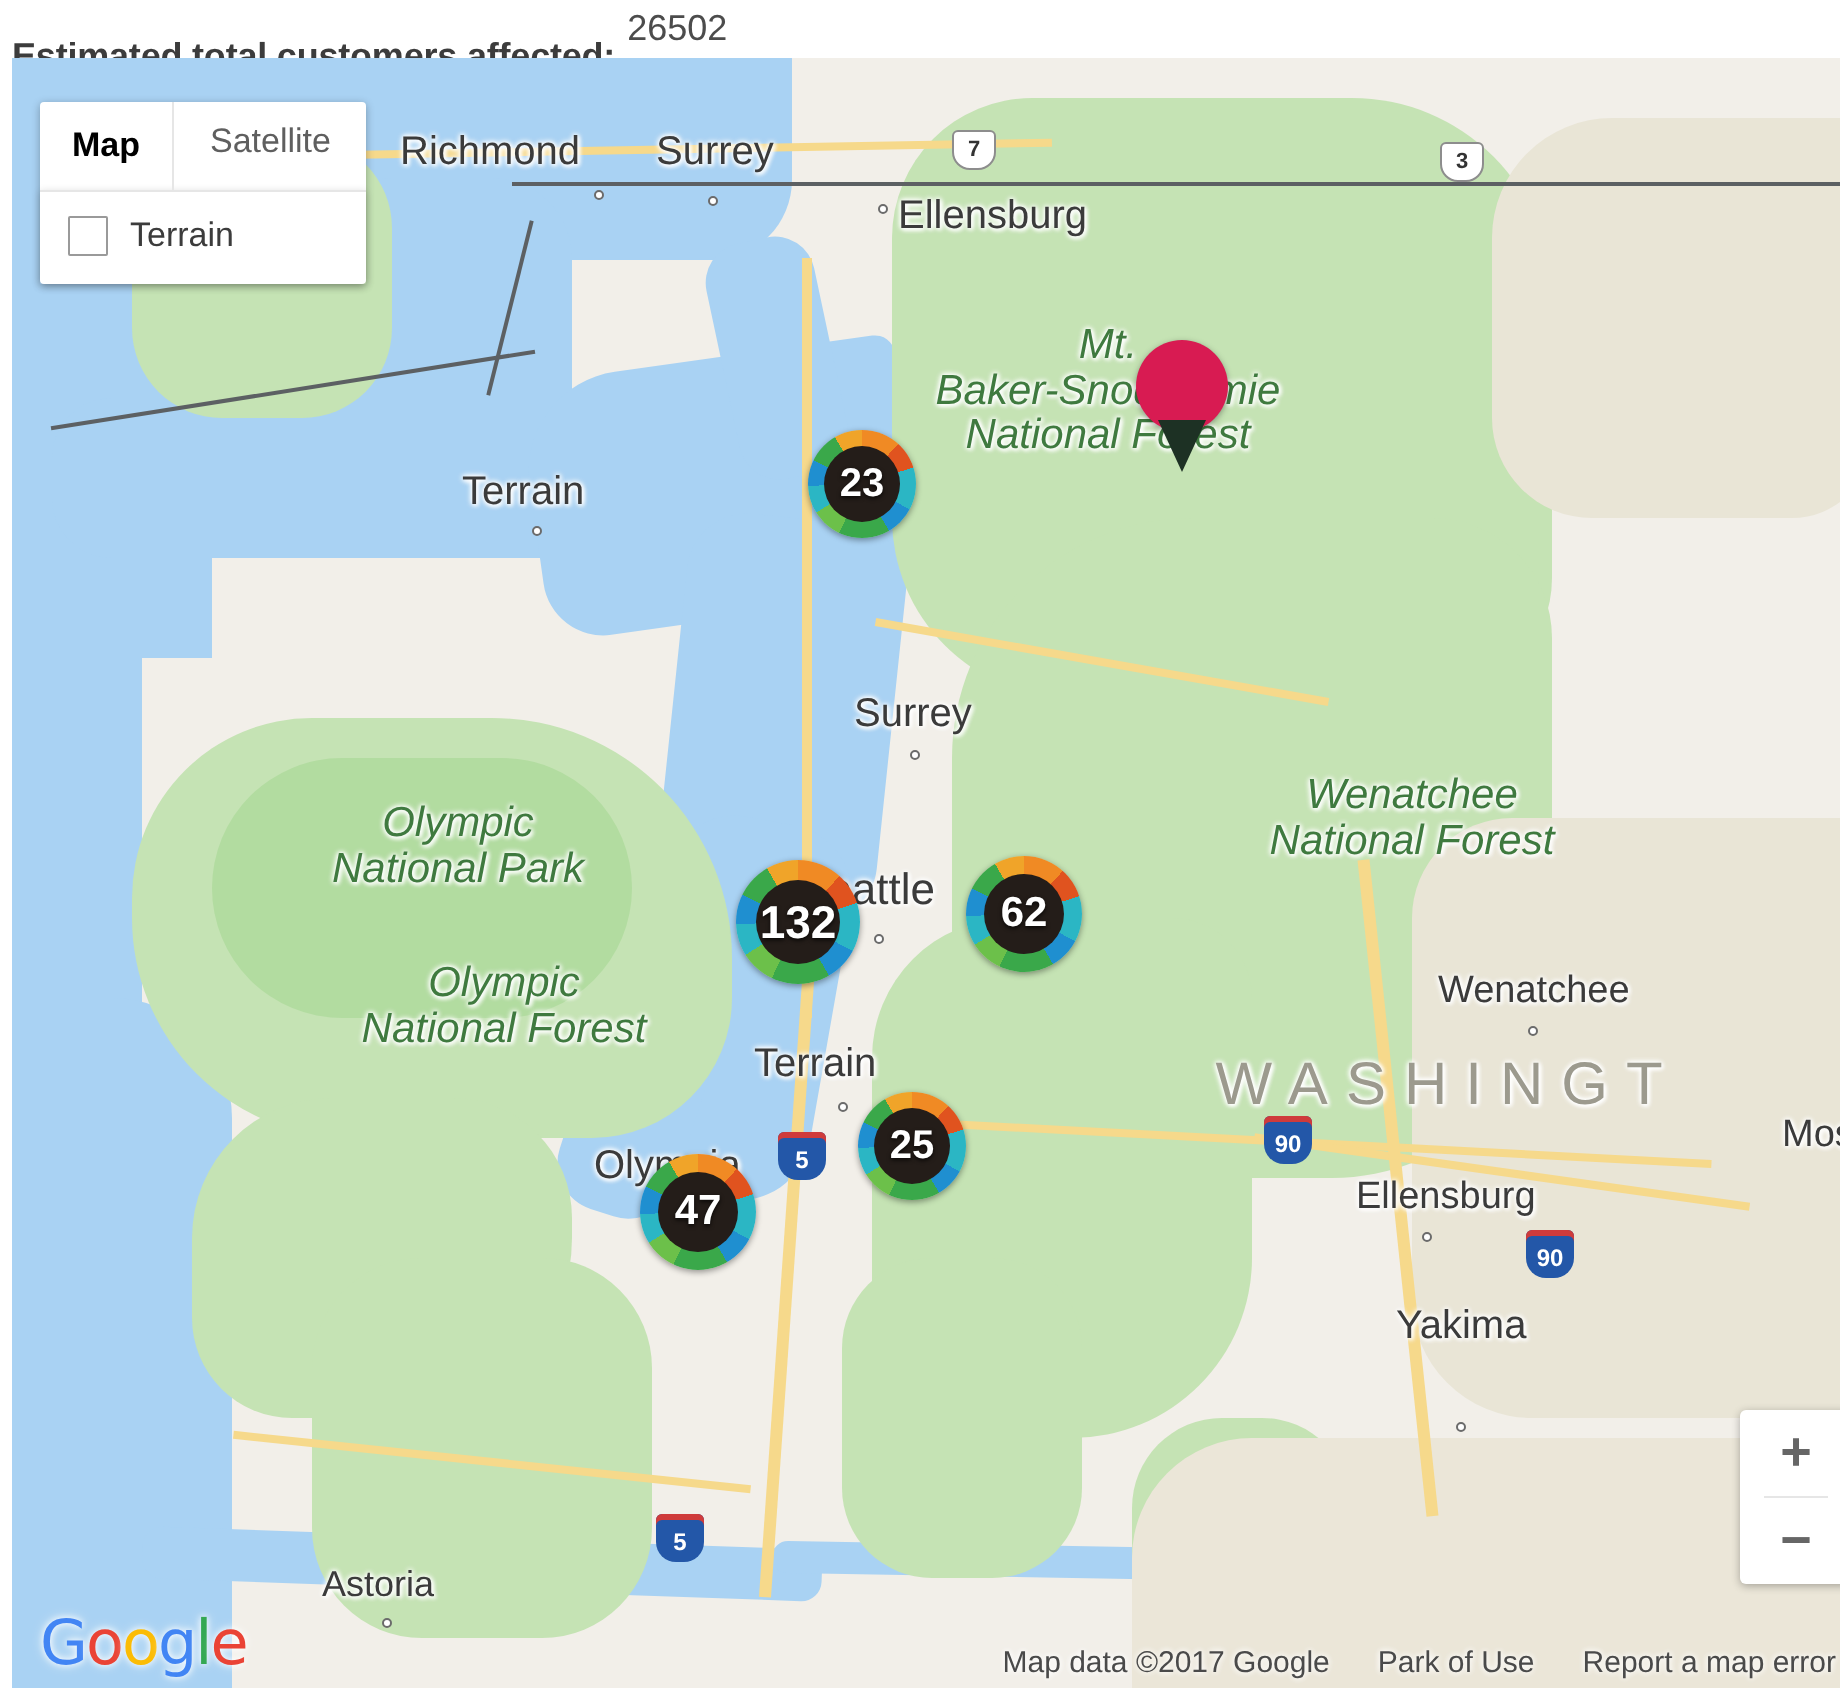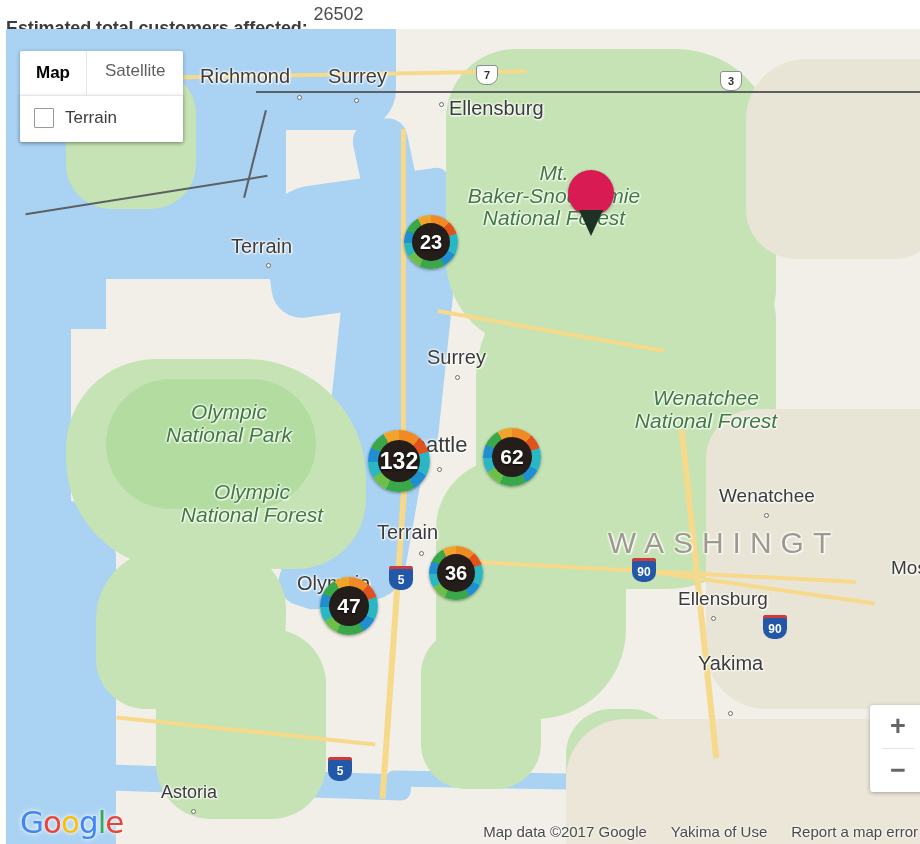--- a/index.html
+++ b/index.html
@@ -308,21 +308,21 @@
           <div class="num" style="font-size: 23px;">132</div>
         </div>
         <div class="cluster" style="left: 477px; top: 399px; width: 58px; height: 58px;">
           <div class="ring" style="background: conic-gradient(rgb(240, 138, 36) 0deg, rgb(240, 138, 36) 42deg, rgb(224, 83, 31) 42deg, rgb(224, 83, 31) 72deg, rgb(43, 182, 196) 72deg, rgb(43, 182, 196) 118deg, rgb(31, 143, 208) 118deg, rgb(31, 143, 208) 150deg, rgb(58, 168, 74) 150deg, rgb(58, 168, 74) 205deg, rgb(108, 192, 74) 205deg, rgb(108, 192, 74) 238deg, rgb(43, 182, 196) 238deg, rgb(43, 182, 196) 268deg, rgb(31, 143, 208) 268deg, rgb(31, 143, 208) 296deg, rgb(58, 168, 74) 296deg, rgb(58, 168, 74) 330deg, rgb(240, 164, 41) 330deg, rgb(240, 164, 41) 360deg);"></div>
           <div class="hole" style="left: 9px; top: 9px; width: 40px; height: 40px;"></div>
           <div class="num" style="font-size: 21px;">62</div>
         </div>
         <div class="cluster" style="left: 423px; top: 517px; width: 54px; height: 54px;">
           <div class="ring" style="background: conic-gradient(rgb(240, 138, 36) 0deg, rgb(240, 138, 36) 42deg, rgb(224, 83, 31) 42deg, rgb(224, 83, 31) 72deg, rgb(43, 182, 196) 72deg, rgb(43, 182, 196) 118deg, rgb(31, 143, 208) 118deg, rgb(31, 143, 208) 150deg, rgb(58, 168, 74) 150deg, rgb(58, 168, 74) 205deg, rgb(108, 192, 74) 205deg, rgb(108, 192, 74) 238deg, rgb(43, 182, 196) 238deg, rgb(43, 182, 196) 268deg, rgb(31, 143, 208) 268deg, rgb(31, 143, 208) 296deg, rgb(58, 168, 74) 296deg, rgb(58, 168, 74) 330deg, rgb(240, 164, 41) 330deg, rgb(240, 164, 41) 360deg);"></div>
           <div class="hole" style="left: 8px; top: 8px; width: 38px; height: 38px;"></div>
-          <div class="num" style="font-size: 20px;">36</div>
+          <div class="num" style="font-size: 20px;">25</div>
         </div>
         <div class="cluster" style="left: 314px; top: 548px; width: 58px; height: 58px;">
           <div class="ring" style="background: conic-gradient(rgb(240, 138, 36) 0deg, rgb(240, 138, 36) 42deg, rgb(224, 83, 31) 42deg, rgb(224, 83, 31) 72deg, rgb(43, 182, 196) 72deg, rgb(43, 182, 196) 118deg, rgb(31, 143, 208) 118deg, rgb(31, 143, 208) 150deg, rgb(58, 168, 74) 150deg, rgb(58, 168, 74) 205deg, rgb(108, 192, 74) 205deg, rgb(108, 192, 74) 238deg, rgb(43, 182, 196) 238deg, rgb(43, 182, 196) 268deg, rgb(31, 143, 208) 268deg, rgb(31, 143, 208) 296deg, rgb(58, 168, 74) 296deg, rgb(58, 168, 74) 330deg, rgb(240, 164, 41) 330deg, rgb(240, 164, 41) 360deg);"></div>
           <div class="hole" style="left: 9px; top: 9px; width: 40px; height: 40px;"></div>
           <div class="num" style="font-size: 21px;">47</div>
         </div>
       </div>
 
     <div id="maptype">
       <div class="row">
@@ -342,18 +342,18 @@
       <div class="sep"></div>
       <div class="zb">
         <span class="gl">−</span>
       </div>
     </div>
 
     <div id="glogo"><span>G</span><span>o</span><span>o</span><span>g</span><span>l</span><span>e</span></div>
 
     <div id="attrib">
       <span>Map data ©2017 Google</span>
-      <span class="lnk">Yakima of Use</span>
+      <span class="lnk">Park of Use</span>
       <span class="lnk">Report a map error</span>
     </div>
 
   </div>
 </div>
 
 </body></html>

